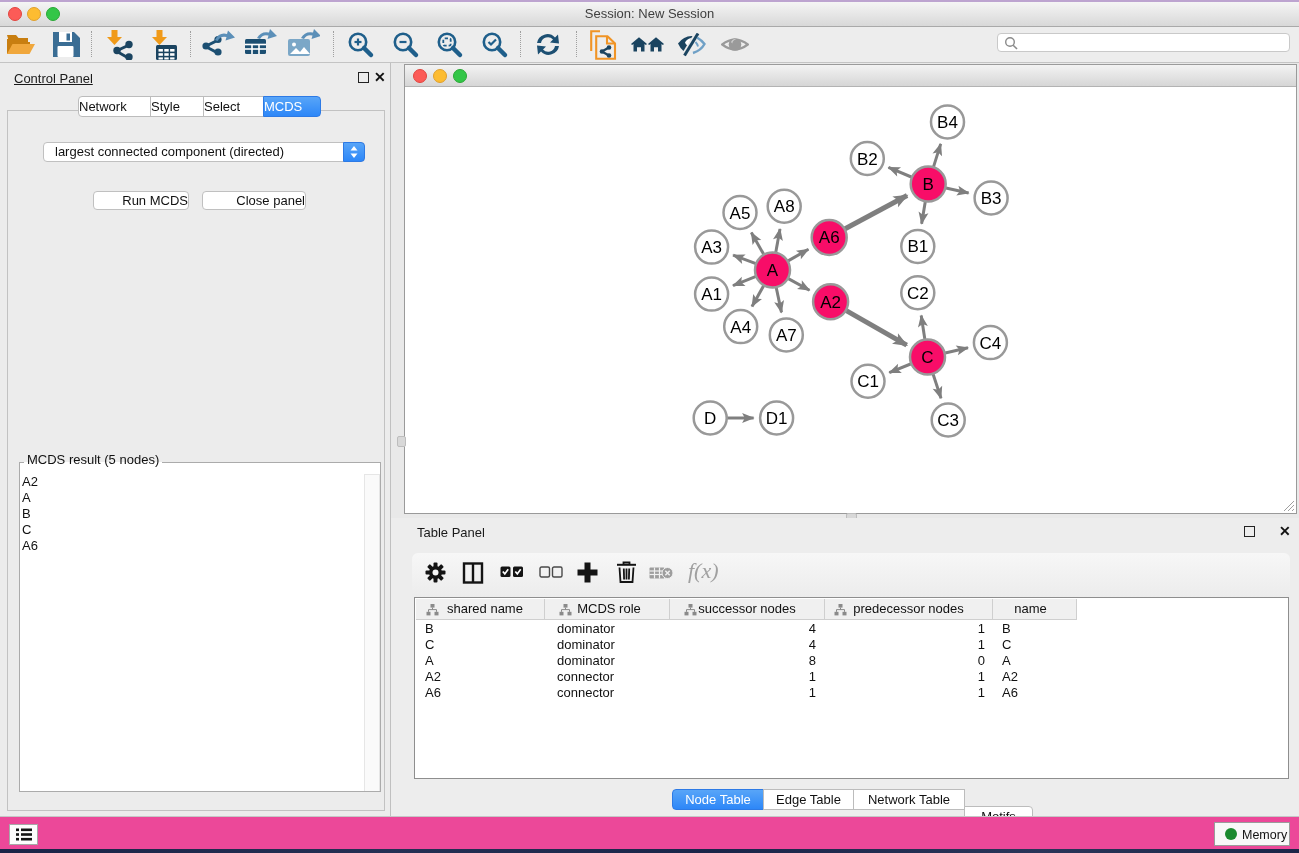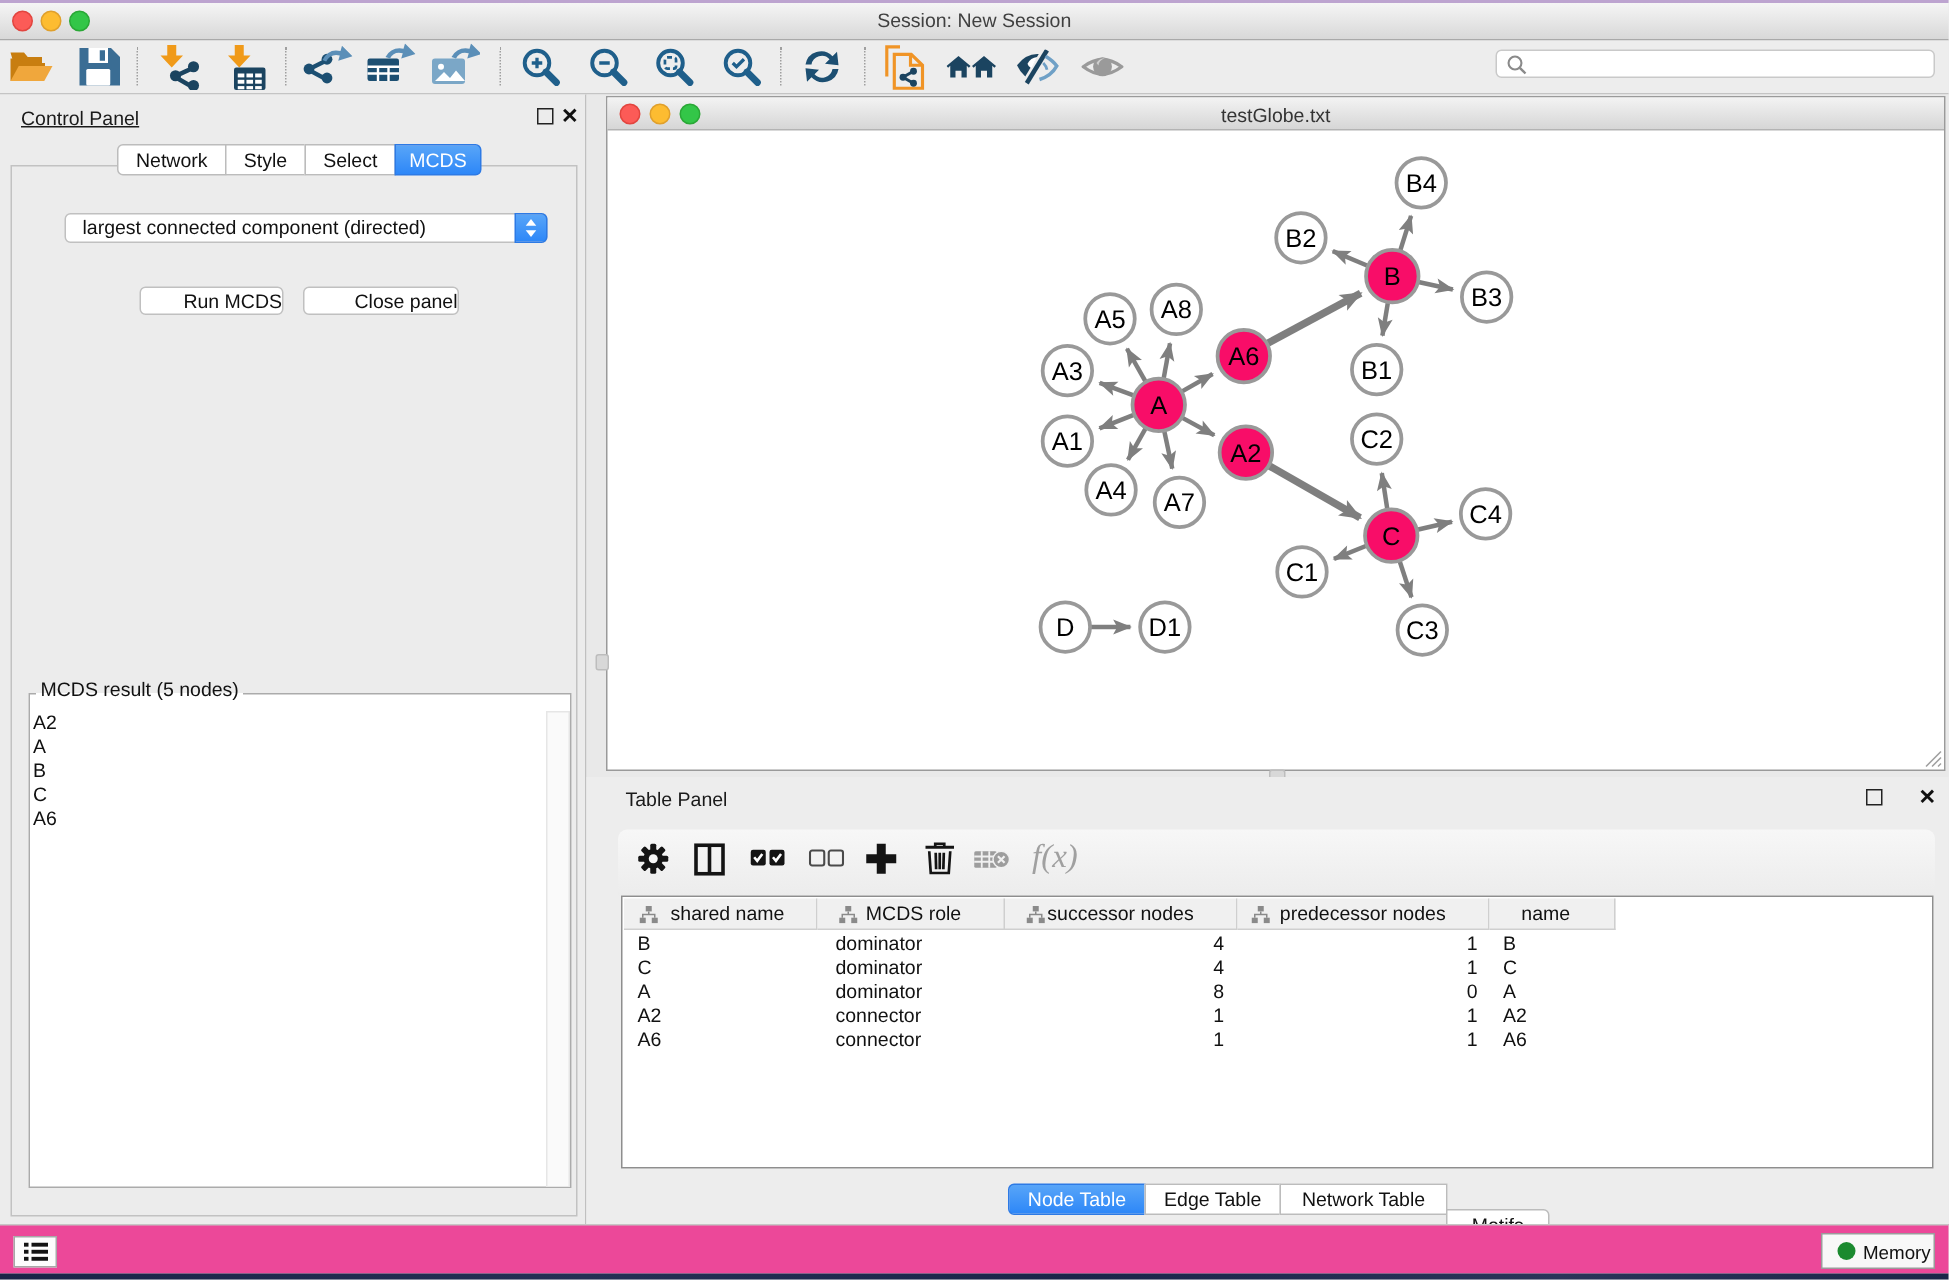--- a/index.html
+++ b/index.html
@@ -13,21 +13,21 @@
 .tl{width:12px;height:12px;border-radius:50%;top:5px;}
 #toolbar{left:0;top:27px;width:1299px;height:35px;background:#ededed;border-bottom:1px solid #c4c4c4;}
 .tsep{top:4px;width:0;height:26px;border-left:1px dotted #9f9f9f;}
 #searchbox{left:997px;top:6px;width:291px;height:17px;background:#fff;
  border:1px solid #c9c9c9;border-radius:4px;}
 
 #cpanel{left:0;top:63px;width:390px;height:753px;background:#ececec;border-right:1px solid #c0c0c0;}
 #cpTitle{left:14px;top:8px;font-size:13px;color:#1a1a1a;text-decoration:underline;}
 #cpbox{left:7px;top:47px;width:376px;height:699px;border:1px solid #c2c2c2;background:#ececec;}
 .seg{height:19px;border:1px solid #bcbcbc;background:#fff;font-size:13px;color:#111;
- text-align:center;line-height:19px;top:33px;}
+ line-height:19px;top:33px;}
 .seg.first{border-radius:4px 0 0 4px;}
 .seg.last{border-radius:0 4px 4px 0;}
 .seg.sel{background:linear-gradient(#58a5f8,#2d87f8);color:#fff;border-color:#2d7ae5;}
 #optlabel{left:0;top:74px;width:392px;text-align:center;font-size:13px;color:#111;}
 #dropdown{left:43px;top:79px;width:309px;height:18px;background:#fff;border:1px solid #c0c0c0;
  border-radius:4px;font-size:13px;color:#111;line-height:18px;padding-left:11px;}
 #ddbtn{right:-1px;top:-1px;width:20px;height:18px;background:linear-gradient(#58a5f8,#2d87f8);
  border:1px solid #2d7ae5;border-radius:0 4px 4px 0;}
 .btn{height:17px;border:1px solid #c0c0c0;border-radius:4px;background:#fff;
  font-size:13px;color:#111;text-align:right;line-height:17px;top:128px;}
@@ -248,21 +248,20 @@
   <div class="abs li" style="top:475px;">A6</div>
 </div>
 
 <div class="abs" id="desktop"></div>
 <div class="abs" id="netwin">
   <div class="abs" id="nettitle">
     <div class="abs tl" style="left:8px;top:4px;background:#fc5b57;border:0.5px solid #e2453f;"></div>
     <div class="abs tl" style="left:28px;top:4px;background:#fdbc31;border:0.5px solid #e0a02c;"></div>
     <div class="abs tl" style="left:48px;top:4px;background:#33c648;border:0.5px solid #2aa836;"></div>
   </div>
-  <div class="abs" id="nettext">testGlobe.txt</div>
   <svg class="abs" style="left:0;top:22px;" width="890" height="425" viewBox="0 0 890 425">
     <defs>
       <marker id="ah" markerUnits="userSpaceOnUse" markerWidth="16" markerHeight="13" refX="12" refY="5.5" orient="auto">
         <path d="M0.5,0.5 L13,5.5 L0.5,10.5 L3.2,5.5 z" fill="#7f7f7f"></path>
       </marker>
       <marker id="ah2" markerUnits="userSpaceOnUse" markerWidth="19" markerHeight="15" refX="14" refY="6.5" orient="auto">
         <path d="M0.5,0.5 L15.5,6.5 L0.5,12.5 L3.8,6.5 z" fill="#7f7f7f"></path>
       </marker>
     </defs>
     <g stroke="#7f7f7f">

